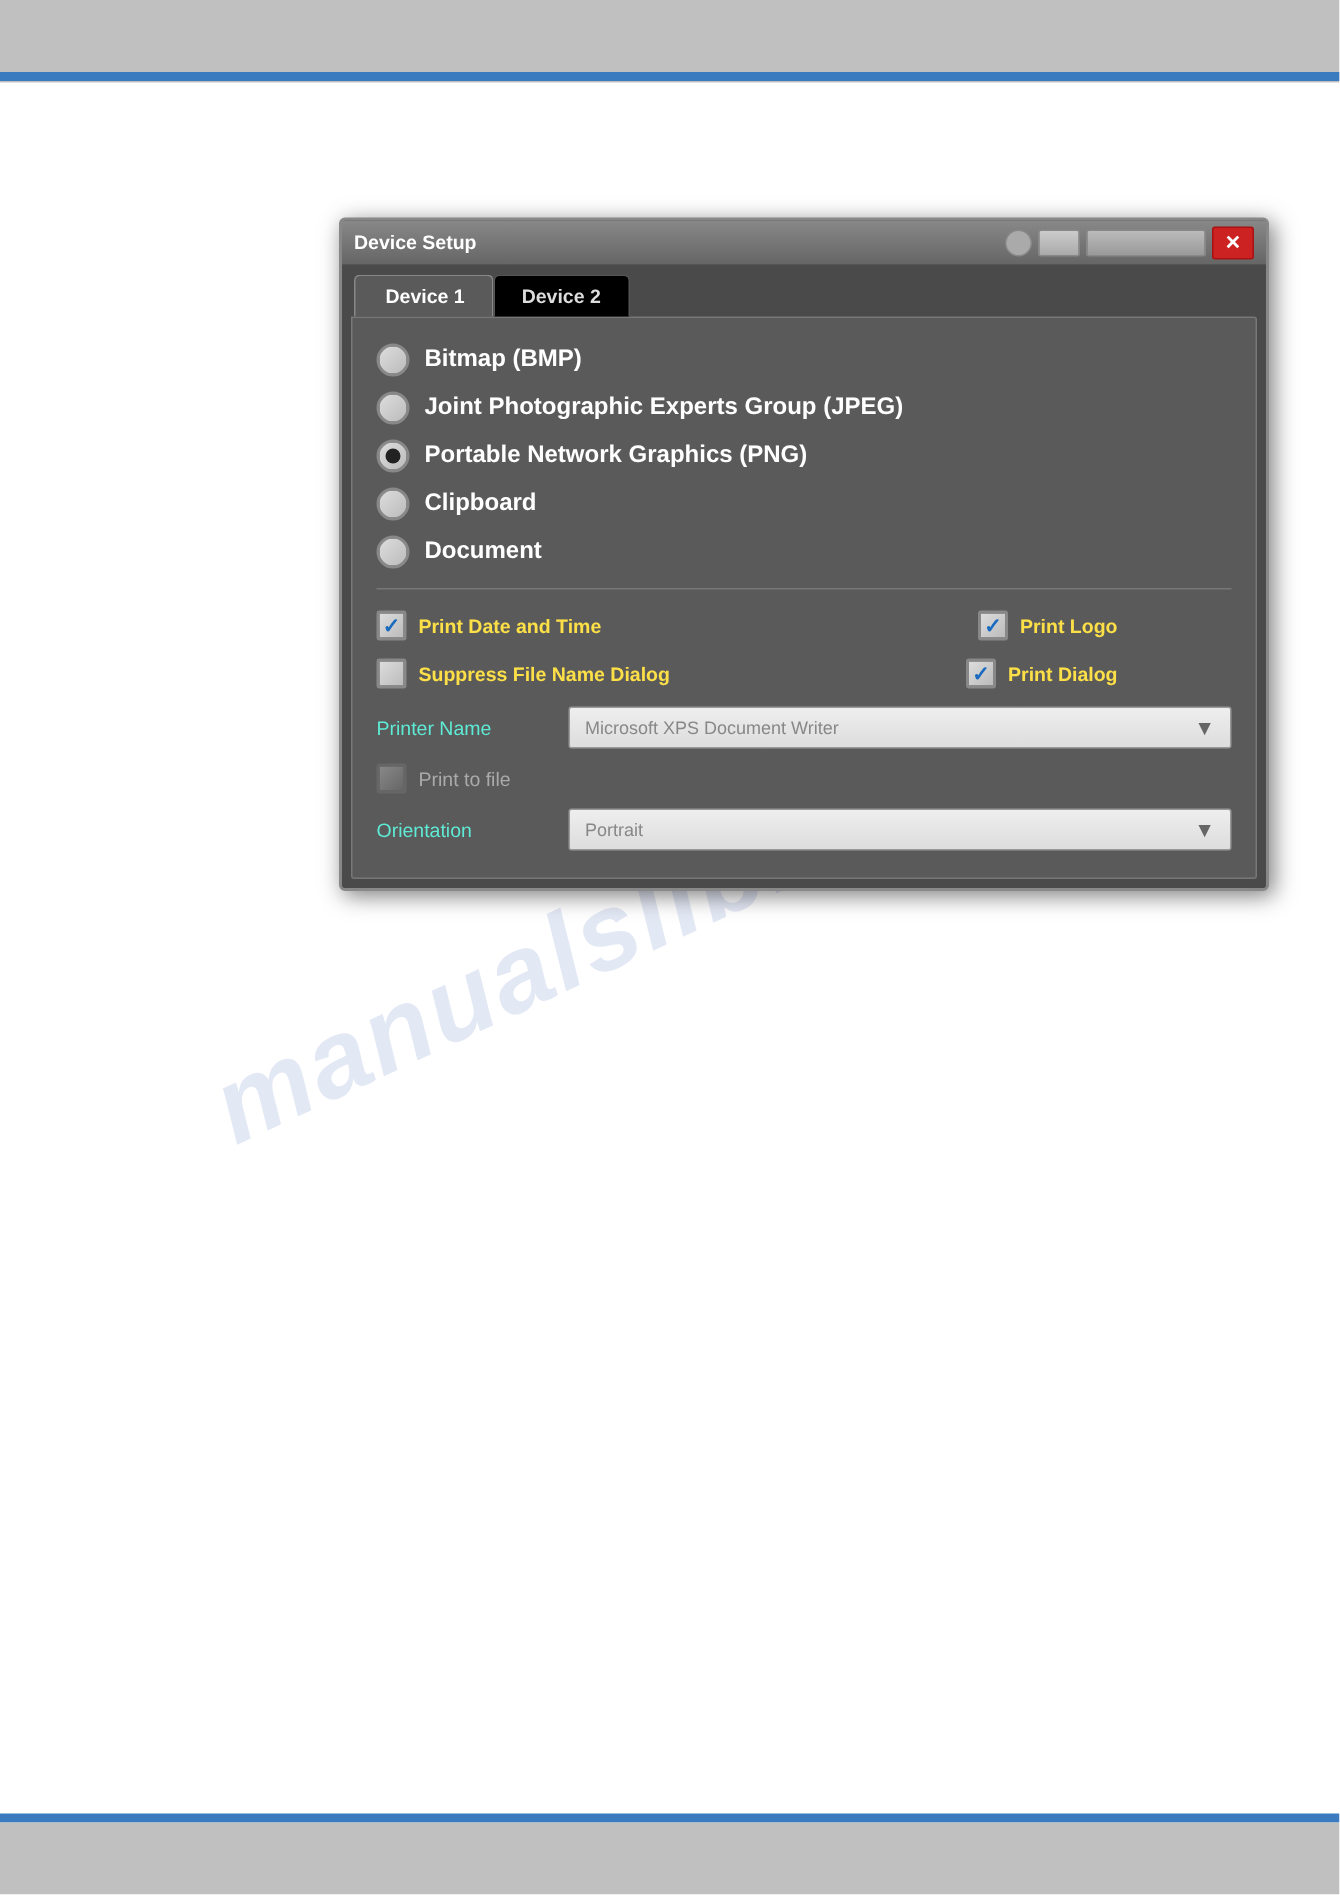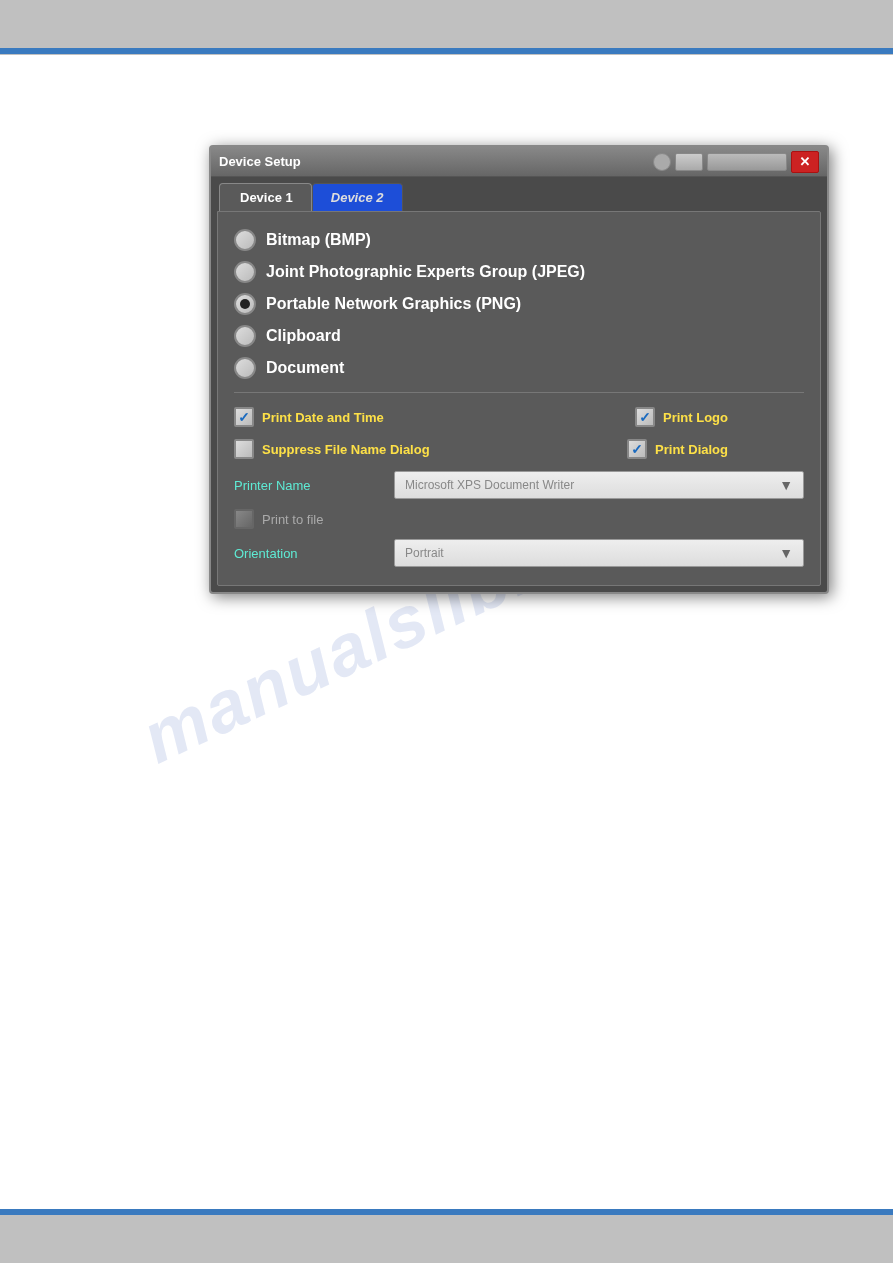--- a/index.html
+++ b/index.html
@@ -60,21 +60,21 @@
       white-space: nowrap;
       pointer-events: none;
       font-style: italic;
       letter-spacing: 2px;
     }
 
     
     .dialog-window {
       position: absolute;
       top: 145px;
-      left: 209px;
+      left: 226px;
       width: 620px;
       background: #4a4a4a;
       border: 2px solid #888;
       border-radius: 4px;
       box-shadow: 3px 3px 15px rgba(0,0,0,0.5);
     }
 
     
     .title-bar {
       display: flex;
@@ -152,24 +152,23 @@
       border: 1px solid #666;
       border-bottom: none;
     }
     .tab-active {
       background: #5a5a5a;
       color: #fff;
       border-color: #888;
       padding-left: 20px;
     }
     .tab-inactive {
-      background: #1d4ed8;
+      background: #000000;
       color: #ddd;
       border-color: #555;
-      font-style: italic;
     }
 
     
     .content-area {
       background: #5a5a5a;
       border: 1px solid #777;
       margin: 0 6px 6px 6px;
       padding: 12px 16px;
       border-radius: 0 2px 2px 2px;
     }
@@ -276,21 +275,20 @@
       flex: 1;
       background: linear-gradient(to bottom, #eee, #ddd);
       border: 1px solid #999;
       border-radius: 2px;
       padding: 5px 10px;
       font-size: 12px;
       color: #888;
       display: flex;
       align-items: center;
       justify-content: space-between;
-      margin-left: 32px;
     }
     .field-select-arrow {
       color: #666;
       font-size: 14px;
     }
 
     .print-to-file-row {
       display: flex;
       align-items: center;
       gap: 8px;

